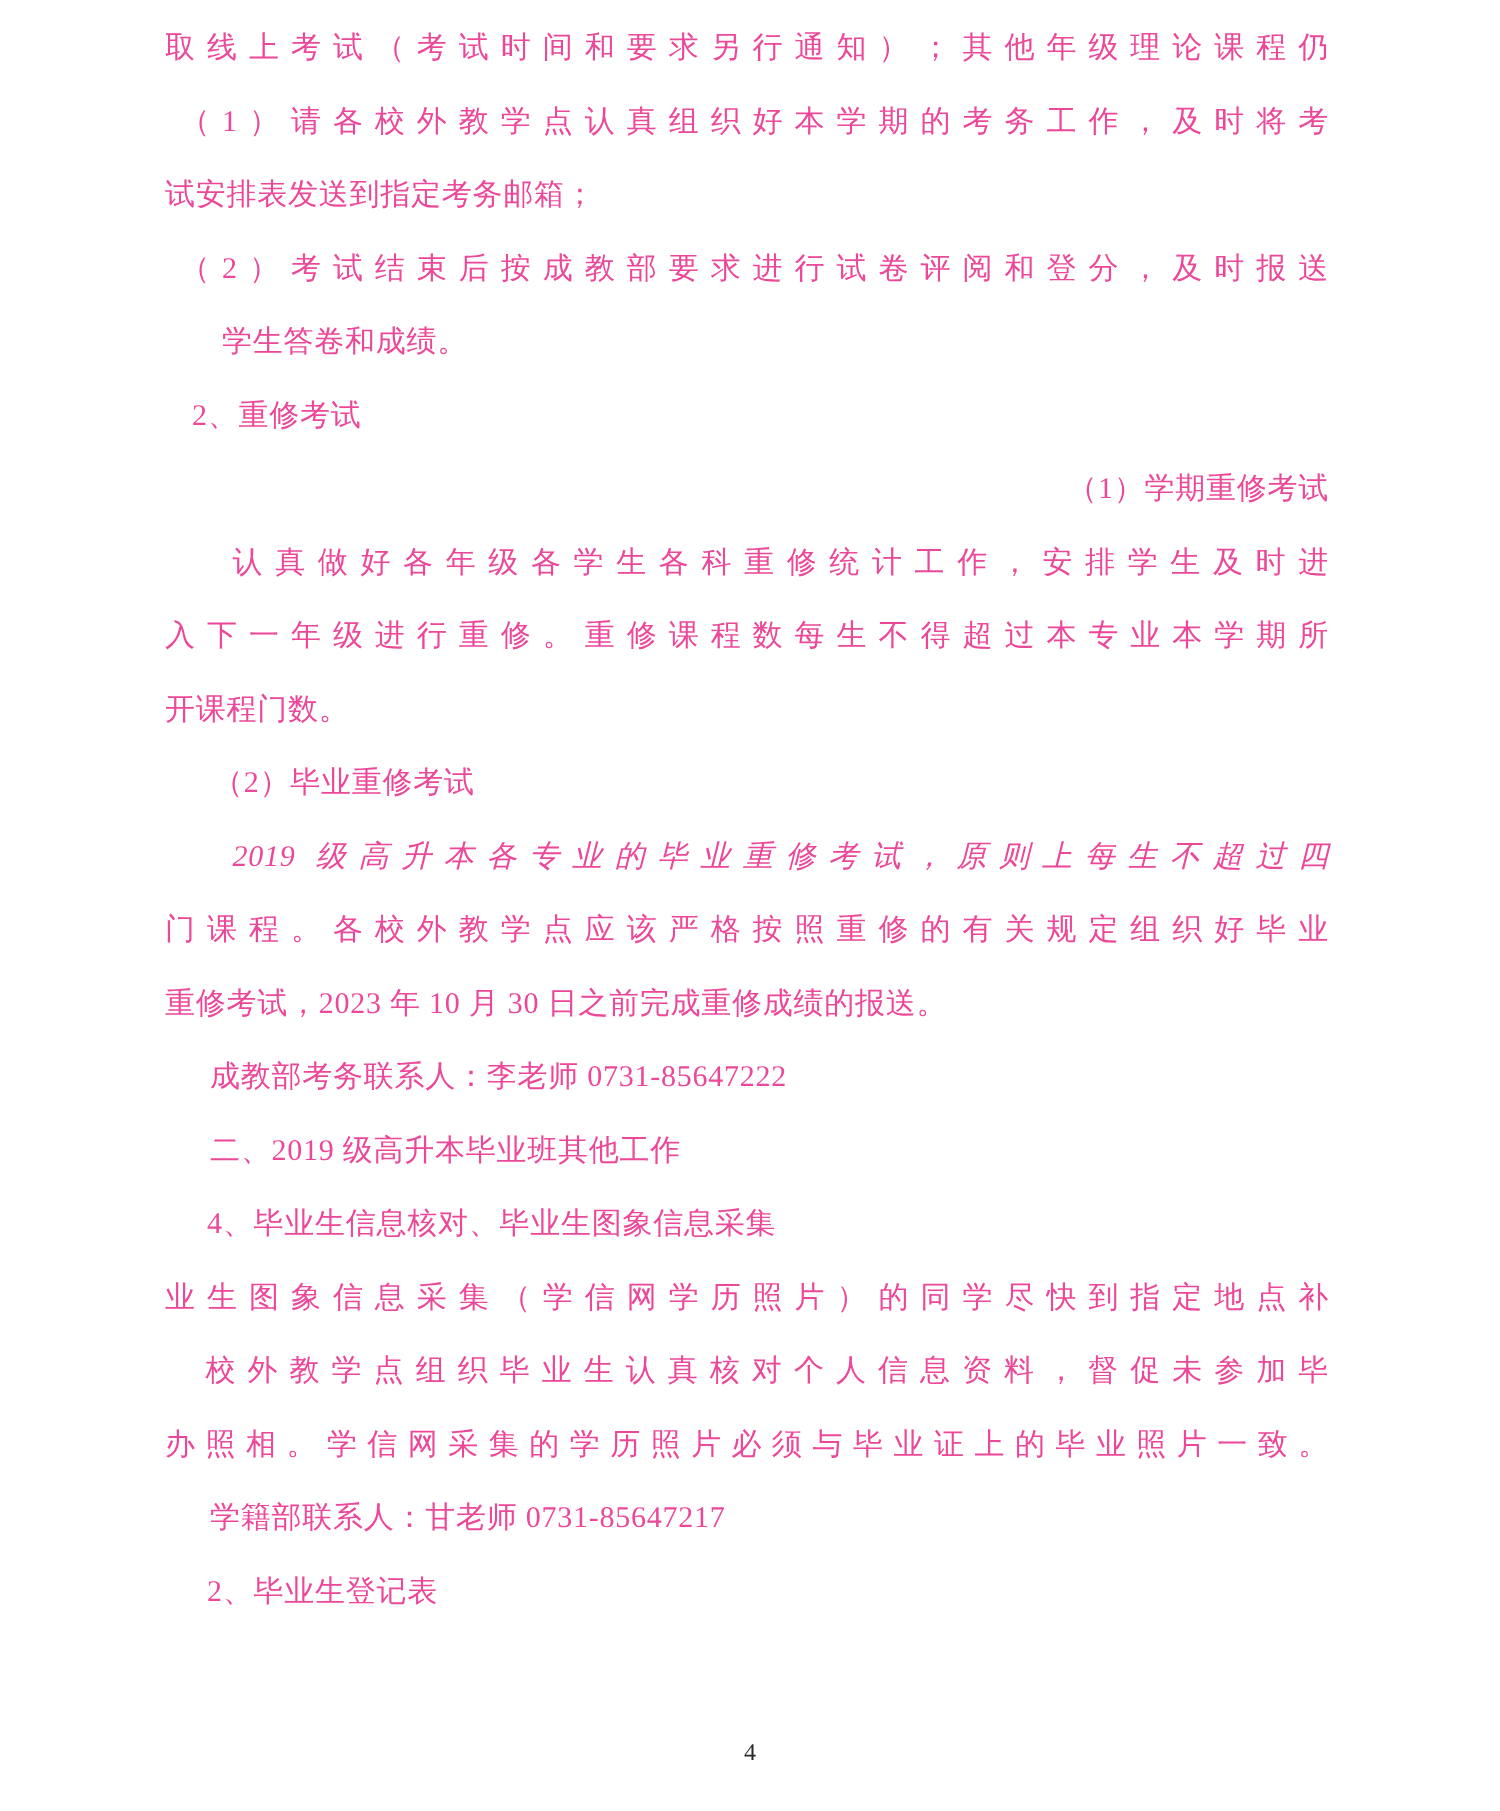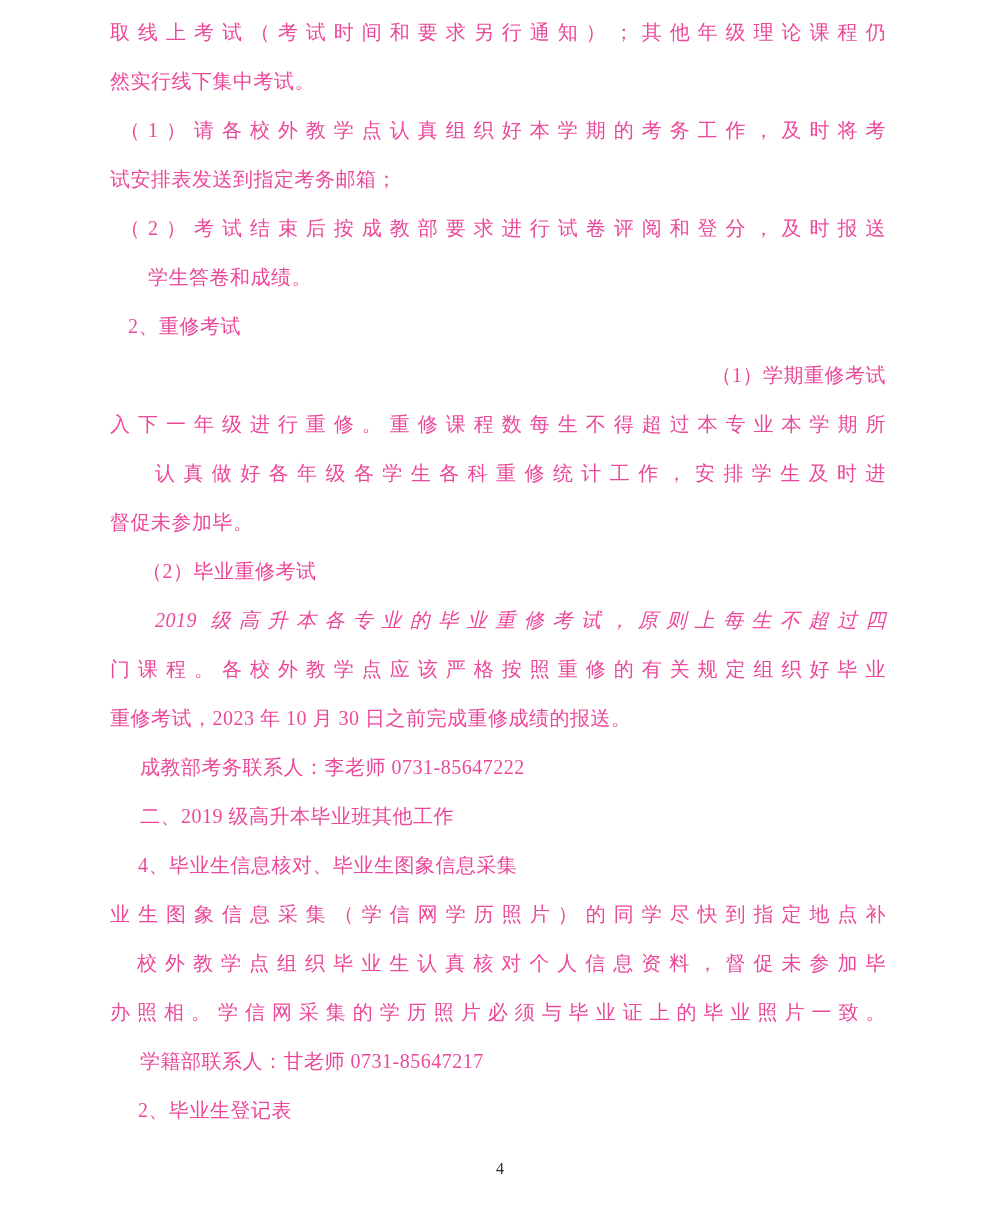--- a/index.html
+++ b/index.html
@@ -47,30 +47,29 @@
     color: #2a2a2a;
     font-family: "Liberation Serif", "DejaVu Serif", serif;
   }
 </style>
 </head>
 <body>
 
 <div class="doc-page">
   <div class="doc-content">
       <div class="doc-line justify" style="text-indent: 0px;">取线上考试（考试时间和要求另行通知）；其他年级理论课程仍</div>
-      <div class="doc-line" style="text-indent: 0px;">然实行线下集中考试。</div>
       <div class="doc-line justify" style="text-indent: 10px;">（1）请各校外教学点认真组织好本学期的考务工作，及时将考</div>
       <div class="doc-line" style="text-indent: 0px;">试安排表发送到指定考务邮箱；</div>
       <div class="doc-line justify" style="text-indent: 10px;">（2）考试结束后按成教部要求进行试卷评阅和登分，及时报送</div>
       <div class="doc-line" style="text-indent: 0px; margin-left: 38px;">学生答卷和成绩。</div>
       <div class="doc-line" style="text-indent: 18px;">2、重修考试</div>
       <div class="doc-line" style="text-indent: 32px; text-align: right;">（1）学期重修考试</div>
+      <div class="doc-line justify" style="text-indent: 45px;">认真做好各年级各学生各科重修统计工作，安排学生及时进</div>
       <div class="doc-line justify" style="text-indent: 0px;">入下一年级进行重修。重修课程数每生不得超过本专业本学期所</div>
-      <div class="doc-line justify" style="text-indent: 45px;">认真做好各年级各学生各科重修统计工作，安排学生及时进</div>
-      <div class="doc-line" style="text-indent: 0px;">督促未参加毕。</div>
+      <div class="doc-line" style="text-indent: 0px;">开课程门数。</div>
       <div class="doc-line" style="text-indent: 32px;">（2）毕业重修考试</div>
       <div class="doc-line justify" style="text-indent: 45px; font-style: italic;">2019 级高升本各专业的毕业重修考试，原则上每生不超过四</div>
       <div class="doc-line justify" style="text-indent: 0px;">门课程。各校外教学点应该严格按照重修的有关规定组织好毕业</div>
       <div class="doc-line" style="text-indent: 0px;">重修考试，2023 年 10 月 30 日之前完成重修成绩的报送。</div>
       <div class="doc-line" style="text-indent: 30px;">成教部考务联系人：李老师 0731-85647222</div>
       <div class="doc-line" style="text-indent: 30px;">二、2019 级高升本毕业班其他工作</div>
       <div class="doc-line" style="text-indent: 28px;">4、毕业生信息核对、毕业生图象信息采集</div>
       <div class="doc-line justify" style="text-indent: 0px;">业生图象信息采集（学信网学历照片）的同学尽快到指定地点补</div>
       <div class="doc-line justify" style="text-indent: 27px;">校外教学点组织毕业生认真核对个人信息资料，督促未参加毕</div>
       <div class="doc-line justify" style="text-indent: 0px;">办照相。学信网采集的学历照片必须与毕业证上的毕业照片一致。</div>

